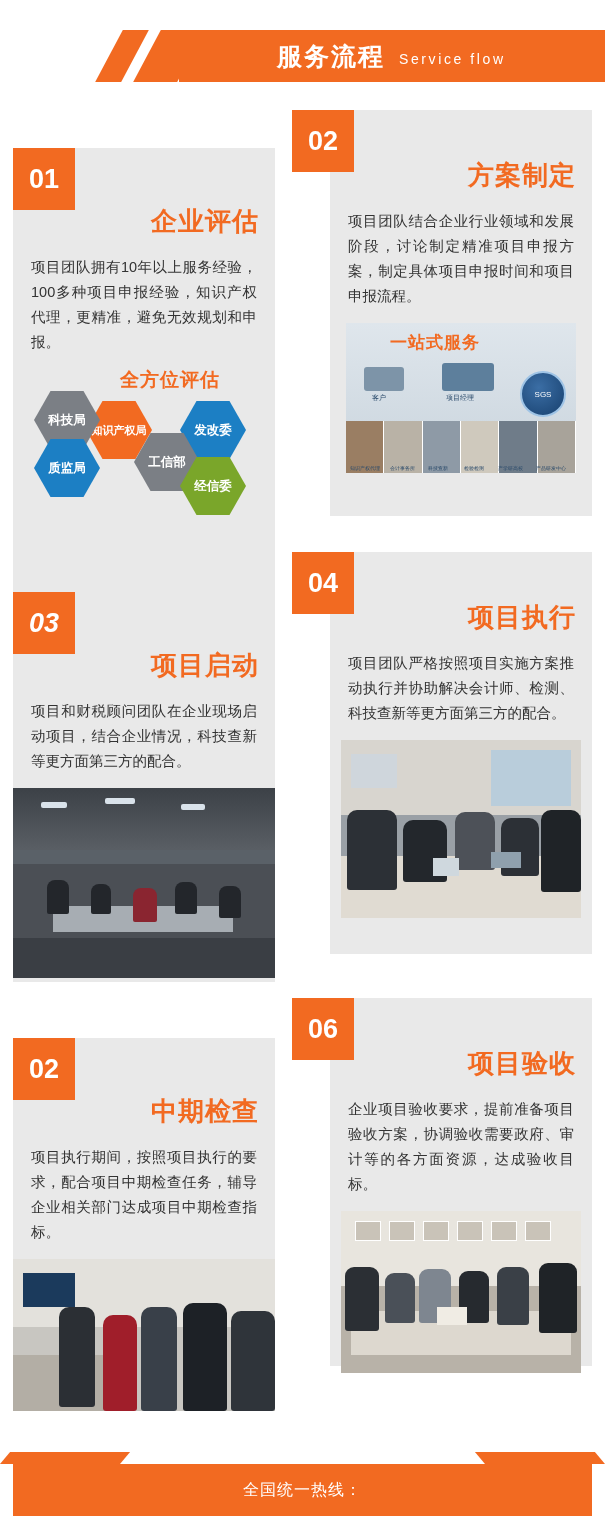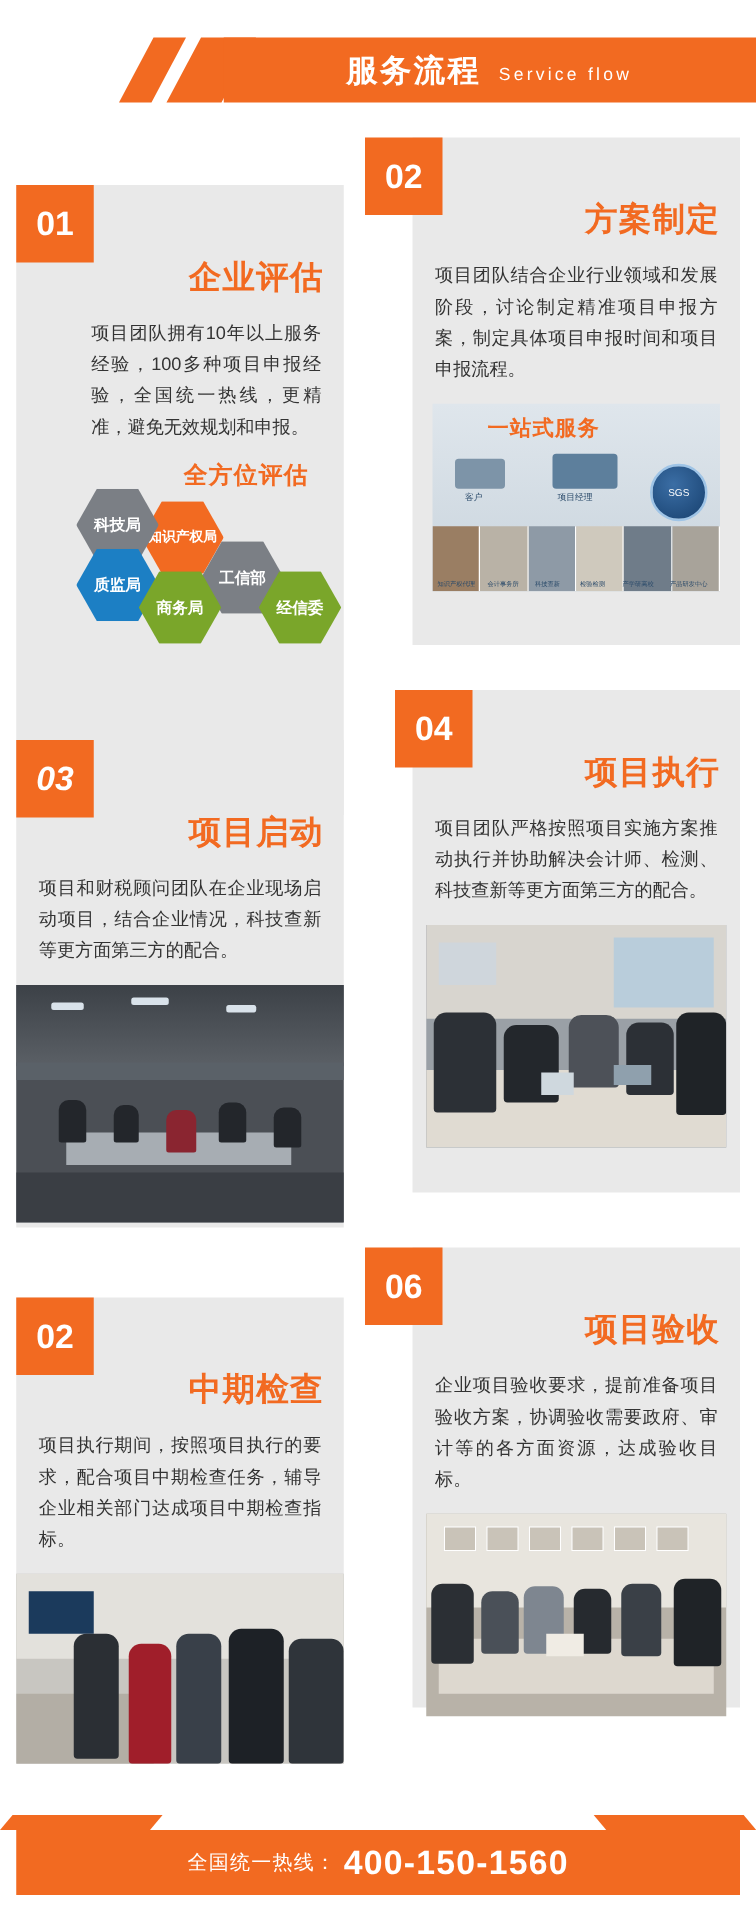--- a/index.html
+++ b/index.html
@@ -228,33 +228,33 @@
   <div class="header-bar">
     <span class="header-cn">服务流程</span>
     <span class="header-en">Service flow</span>
   </div>
 </div>
 
 <div class="grid">
 
   <div class="row" style="height:448px;">
 
-    <div class="card card-left" style="top:52px; height:504px;padding-left:42px;">
+    <div class="card card-left" style="top:52px; height:504px;">
       <div style="height:56px;"></div>
       <div class="card-title">企业评估</div>
       <div style="height:16px;"></div>
-      <div class="card-body">项目团队拥有10年以上服务经验，100多种项目申报经验，全国统一热线，更精准，避免无效规划和申报。</div>
+      <div class="card-body">项目团队拥有10年以上服务经验，100多种项目申报经验，知识产权代理，更精准，避免无效规划和申报。</div>
 
       <div class="hexwrap">
         <div class="hextitle">全方位评估</div>
         <div class="hex" style="left:58px; top:36px; background:#f26a21; font-size:11px;">知识产权局</div>
         <div class="hex" style="left:6px;  top:26px; background:#7b7f85;">科技局</div>
+        <div class="hex" style="left:152px;top:36px; background:#1c7fc4;">发改委</div>
         <div class="hex" style="left:6px;  top:74px; background:#1c7fc4;">质监局</div>
         <div class="hex" style="left:106px;top:68px; background:#7b7f85;">工信部</div>
-        <div class="hex" style="left:56px; top:92px; background:#7aa62a;">商务局</div>
         <div class="hex" style="left:152px;top:92px; background:#7aa62a;">经信委</div>
       </div>
     </div>
     <div class="badge" style="left:13px; top:52px;">01</div>
 
     <div class="card card-right" style="top:14px; height:406px;">
       <div style="height:48px;"></div>
       <div class="card-title">方案制定</div>
       <div style="height:16px;"></div>
       <div class="card-body">项目团队结合企业行业领域和发展阶段，讨论制定精准项目申报方案，制定具体项目申报时间和项目申报流程。</div>
@@ -321,21 +321,21 @@
         <div class="tbl" style="left:0; top:116px; width:240px; height:62px; background:#e0dbd2;"></div>
         <div class="pp" style="left:6px;   top:70px;  width:50px; height:80px; background:#2c3036;"></div>
         <div class="pp" style="left:62px;  top:80px;  width:44px; height:62px; background:#23272c;"></div>
         <div class="pp" style="left:114px; top:72px;  width:40px; height:58px; background:#4d5158;"></div>
         <div class="pp" style="left:160px; top:78px;  width:38px; height:58px; background:#2c3036;"></div>
         <div class="pp" style="left:200px; top:70px;  width:40px; height:82px; background:#1f2327;"></div>
         <div style="position:absolute; left:92px; top:118px; width:26px; height:18px; background:#cfd8de;"></div>
         <div style="position:absolute; left:150px; top:112px; width:30px; height:16px; background:#8fa0ad;"></div>
       </div>
     </div>
-    <div class="badge" style="left:292px; top:8px;margin-left:24px;">04</div>
+    <div class="badge" style="left:292px; top:8px;">04</div>
   </div>
 
   <div class="row" style="height:410px;">
 
     <div class="card card-left" style="top:44px; height:348px;">
       <div style="height:56px;"></div>
       <div class="card-title">中期检查</div>
       <div style="height:16px;"></div>
       <div class="card-body">项目执行期间，按照项目执行的要求，配合项目中期检查任务，辅导企业相关部门达成项目中期检查指标。</div>
       <div class="photo p-lobby" style="width:262px; height:152px; margin-top:14px;">
@@ -375,14 +375,13 @@
       </div>
     </div>
     <div class="badge" style="left:292px; top:4px;">06</div>
   </div>
 </div>
 
 <div class="diag-left"></div>
 <div class="diag-right"></div>
 <div class="footer">
   <span class="footer-label">全国统一热线：</span>
-  <span class="footer-phone">400-150-1560</span>
 </div>
 
 </body></html>

